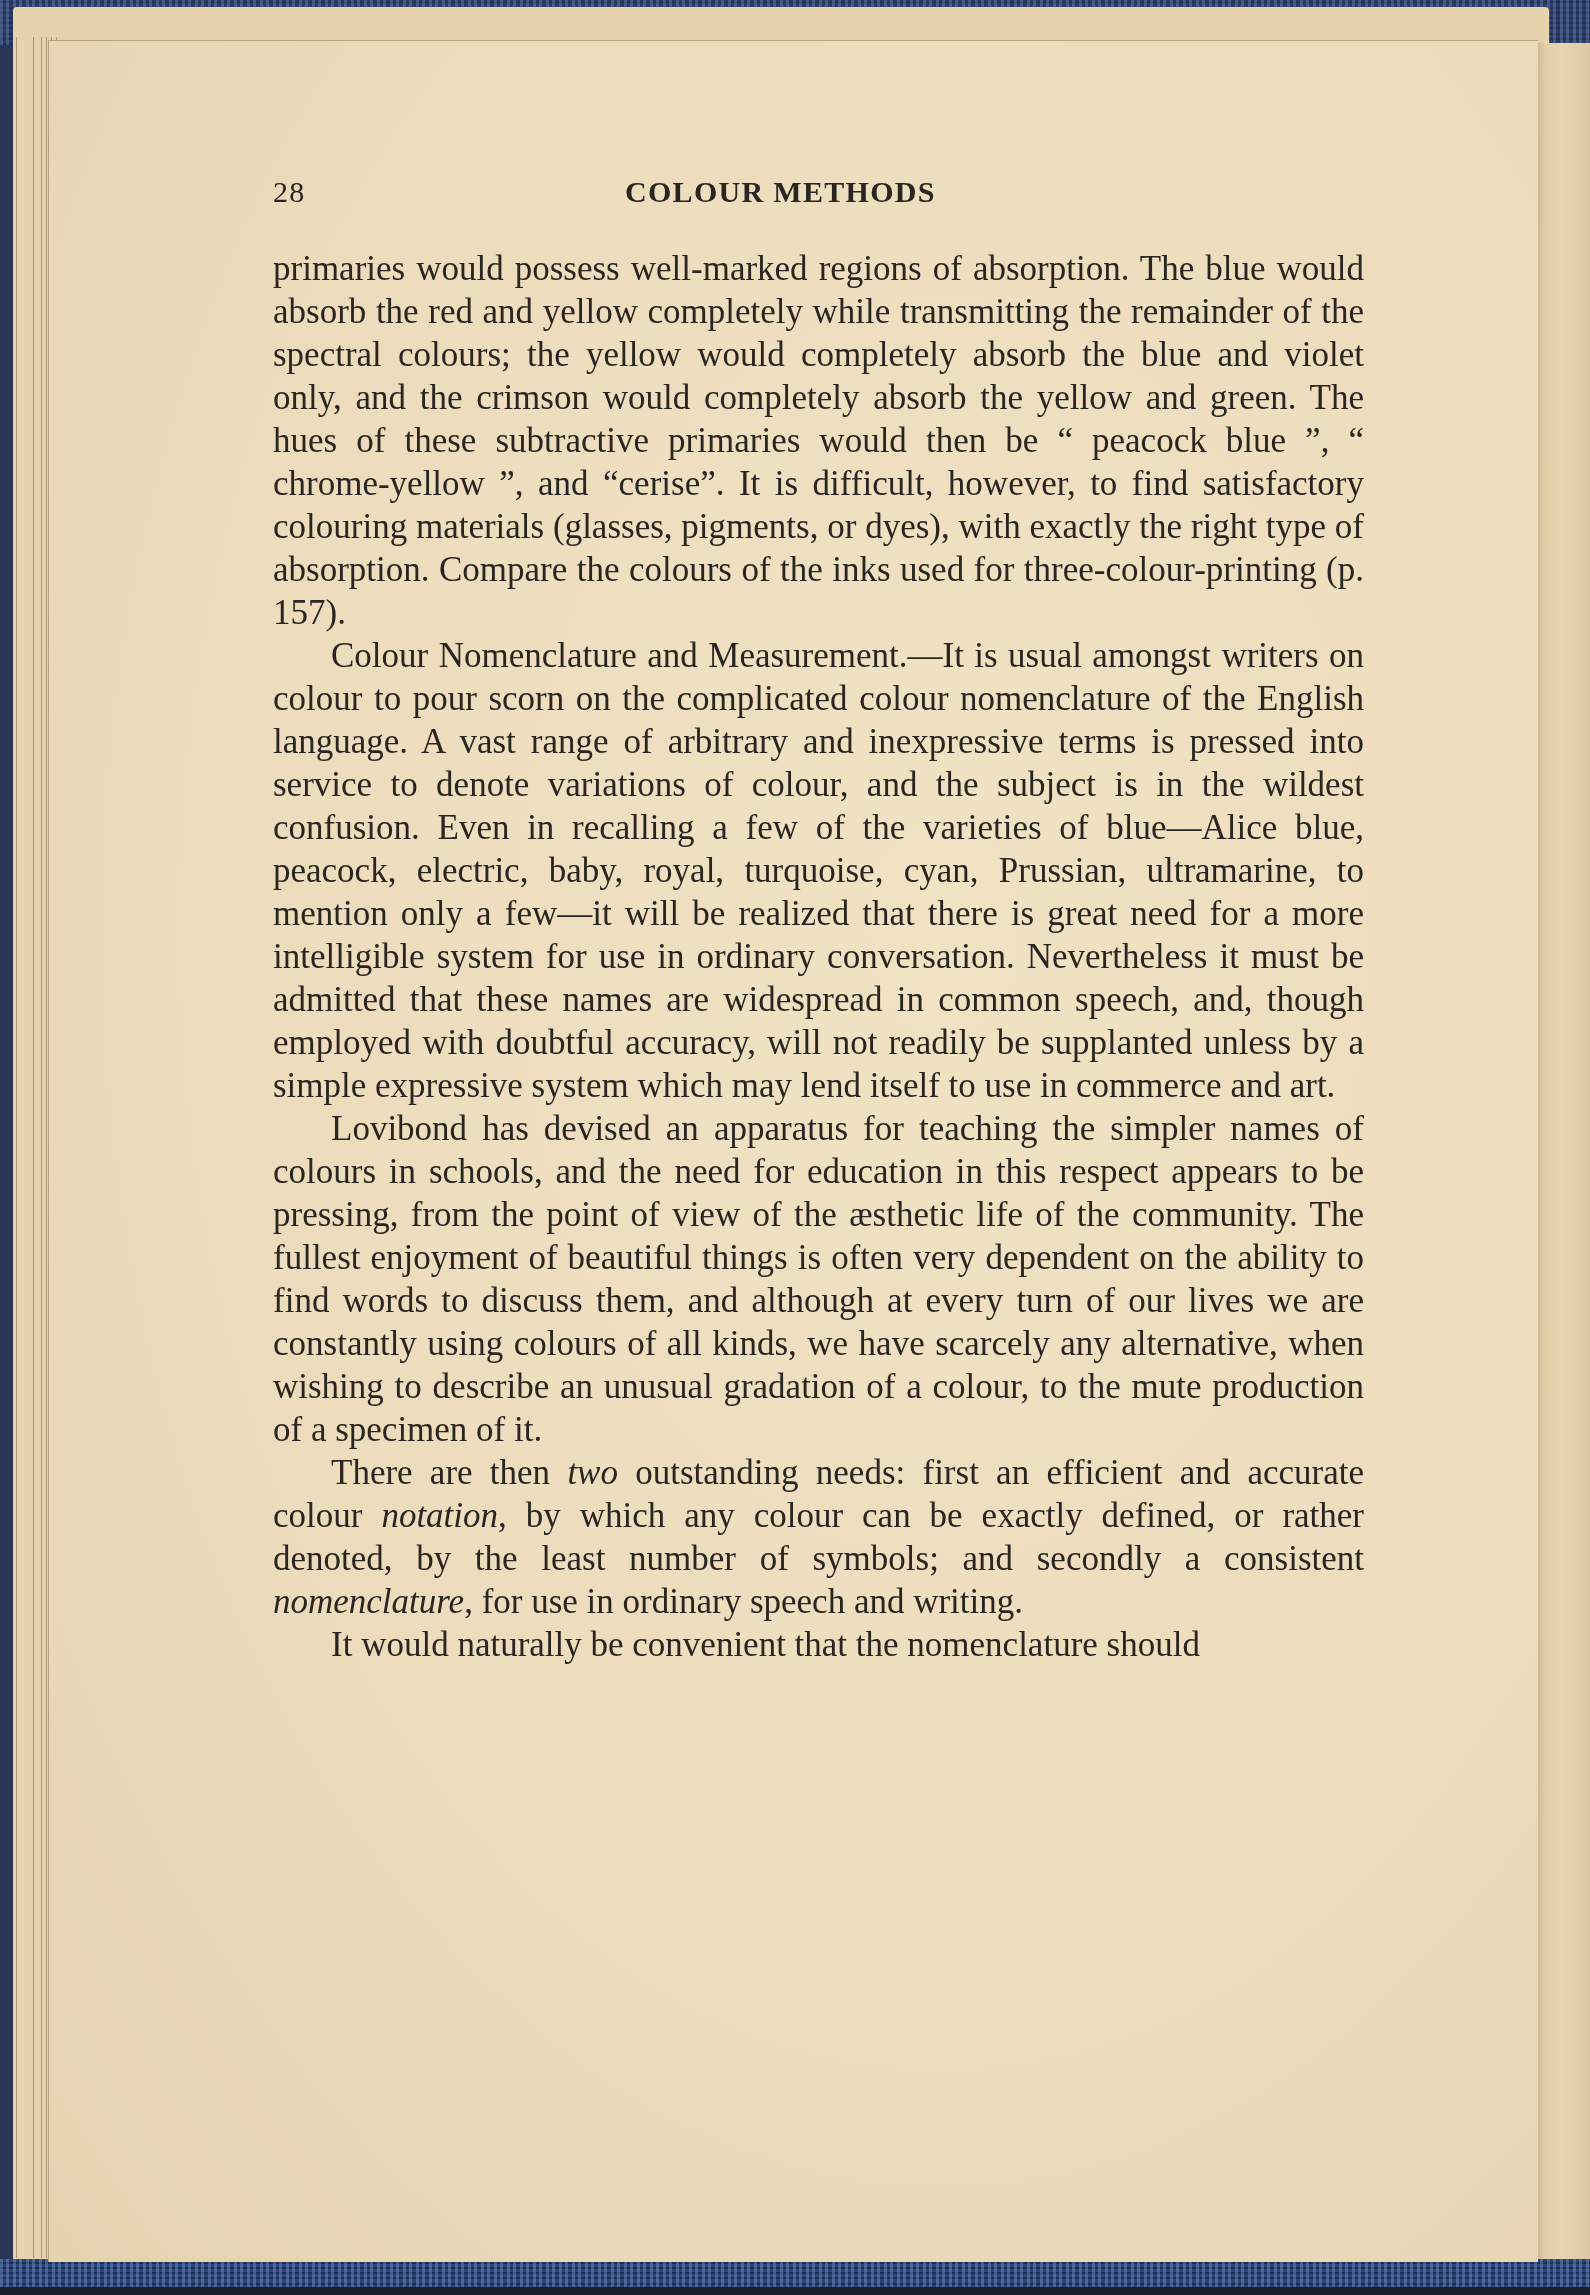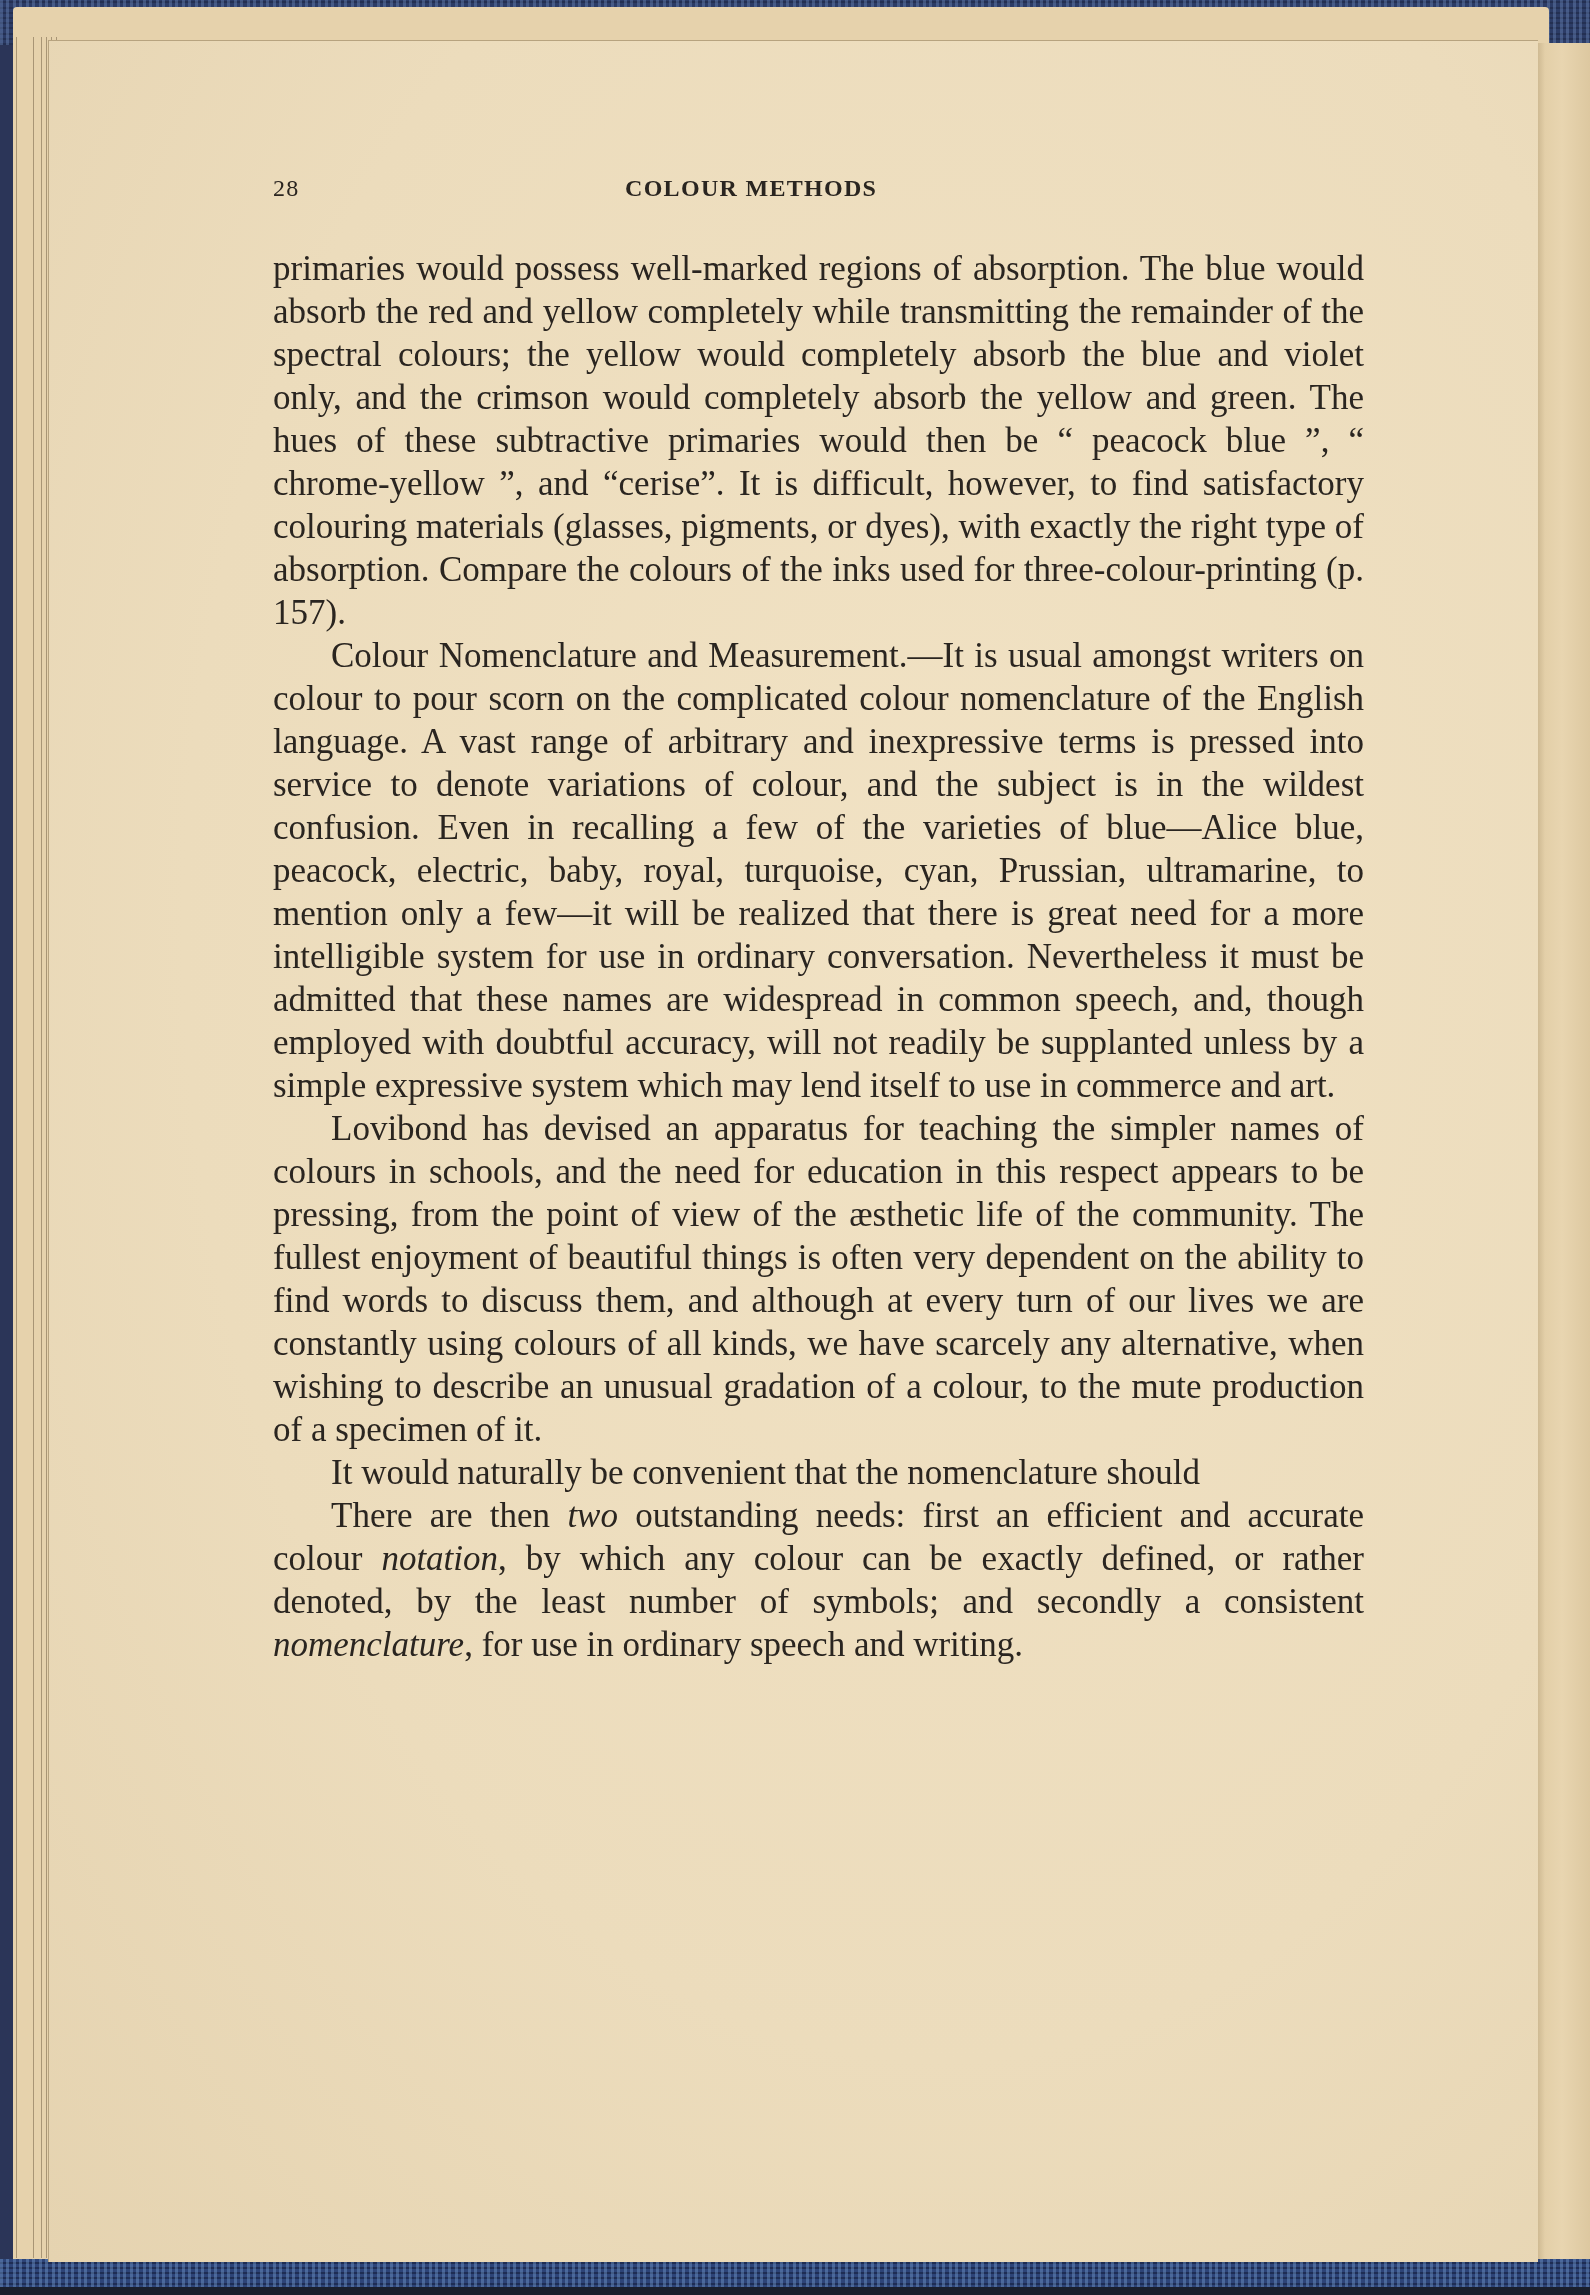--- a/index.html
+++ b/index.html
@@ -49,21 +49,21 @@
     background:
       radial-gradient(ellipse at 60% 40%, #f1e2c4 0%, #ecdcbc 60%, #e5d3b0 100%);
     border-left: 1.9px solid #b7a37f;
     border-top: 1.9px solid #b7a37f;
   }
   .text-block {
     position: absolute; left: 273px; top: 168px; width: 1091px;
     color: #2a2520;
   }
   .running-head {
-    position: relative; height: 52px; font-size: 24px; letter-spacing: 1.3px;
+    position: relative; height: 52px; font-size: 30px; letter-spacing: 1.3px;
   }
   .page-number { position: absolute; left: 0; top: 6.5px; }
   .head-title { position: absolute; left: 352px; top: 6.5px; font-weight: bold; }
   .body-text {
     margin-top: 27px; font-size: 35px; line-height: 43px; text-align: justify;
     hyphens: none;
   }
   .body-text p { margin: 0; }
   .body-text p.indent { text-indent: 58px; }
   .body-text .heading { font-weight: normal; }
@@ -91,17 +91,17 @@
 
 <div class="text-block">
   <div class="running-head">
     <span class="page-number">28</span>
     <span class="head-title">COLOUR METHODS</span>
   </div>
   <div class="body-text" id="body-text">
       <p><span>primaries would possess well-marked regions of absorption. The blue would absorb the red and yellow completely while transmitting the remainder of the spectral colours; the yellow would completely absorb the blue and violet only, and the crimson would completely absorb the yellow and green. The hues of these subtractive primaries would then be “ peacock blue ”, “ chrome-yellow ”, and “cerise”. It is difficult, however, to find satisfactory colouring materials (glasses, pigments, or dyes), with exactly the right type of absorption. Compare the colours of the inks used for three-colour-printing (p. 157).</span></p>
       <p class="indent"><span class="heading">Colour Nomenclature and Measurement.</span><span>—It is usual amongst writers on colour to pour scorn on the complicated colour nomenclature of the English language. A vast range of arbitrary and inexpressive terms is pressed into service to denote variations of colour, and the subject is in the wildest confusion. Even in recalling a few of the varieties of blue—Alice blue, peacock, electric, baby, royal, turquoise, cyan, Prussian, ultramarine, to mention only a few—it will be realized that there is great need for a more intelligible system for use in ordinary conversation. Nevertheless it must be admitted that these names are widespread in common speech, and, though employed with doubtful accuracy, will not readily be supplanted unless by a simple expressive system which may lend itself to use in commerce and art.</span></p>
       <p class="indent"><span>Lovibond has devised an apparatus for teaching the simpler names of colours in schools, and the need for education in this respect appears to be pressing, from the point of view of the æsthetic life of the community. The fullest enjoyment of beautiful things is often very dependent on the ability to find words to discuss them, and although at every turn of our lives we are constantly using colours of all kinds, we have scarcely any alternative, when wishing to describe an unusual gradation of a colour, to the mute production of a specimen of it.</span></p>
+      <p class="indent"><span>There are then </span><em>two</em><span> outstanding needs: first an efficient and accurate colour </span><em>notation</em><span>, by which any colour can be exactly defined, or rather denoted, by the least number of symbols; and secondly a consistent </span><em>nomenclature</em><span>, for use in ordinary speech and writing.</span></p>
       <p class="indent"><span>It would naturally be convenient that the nomenclature should</span></p>
-      <p class="indent"><span>There are then </span><em>two</em><span> outstanding needs: first an efficient and accurate colour </span><em>notation</em><span>, by which any colour can be exactly defined, or rather denoted, by the least number of symbols; and secondly a consistent </span><em>nomenclature</em><span>, for use in ordinary speech and writing.</span></p>
     </div>
 </div>
 
 
 </body></html>

